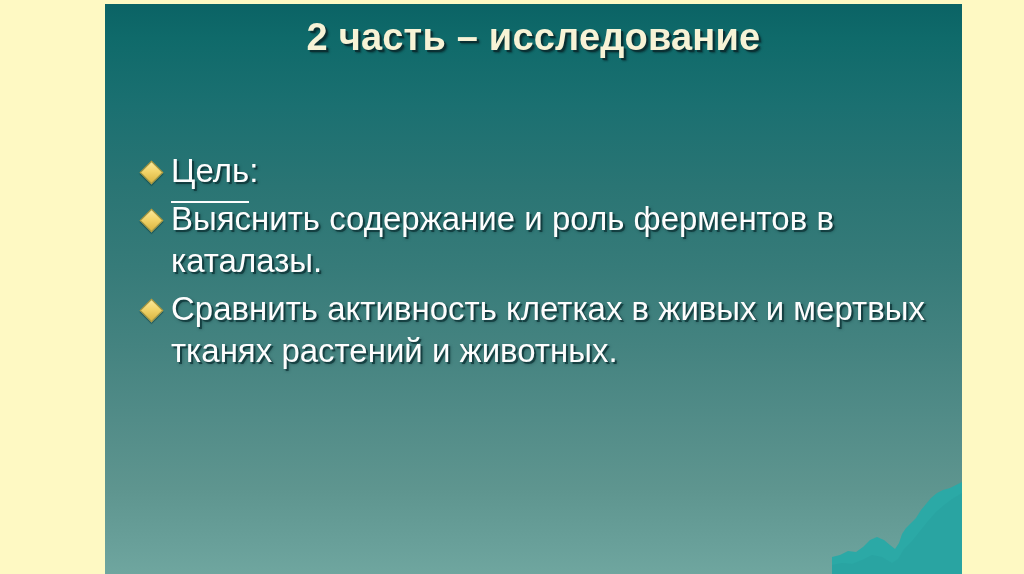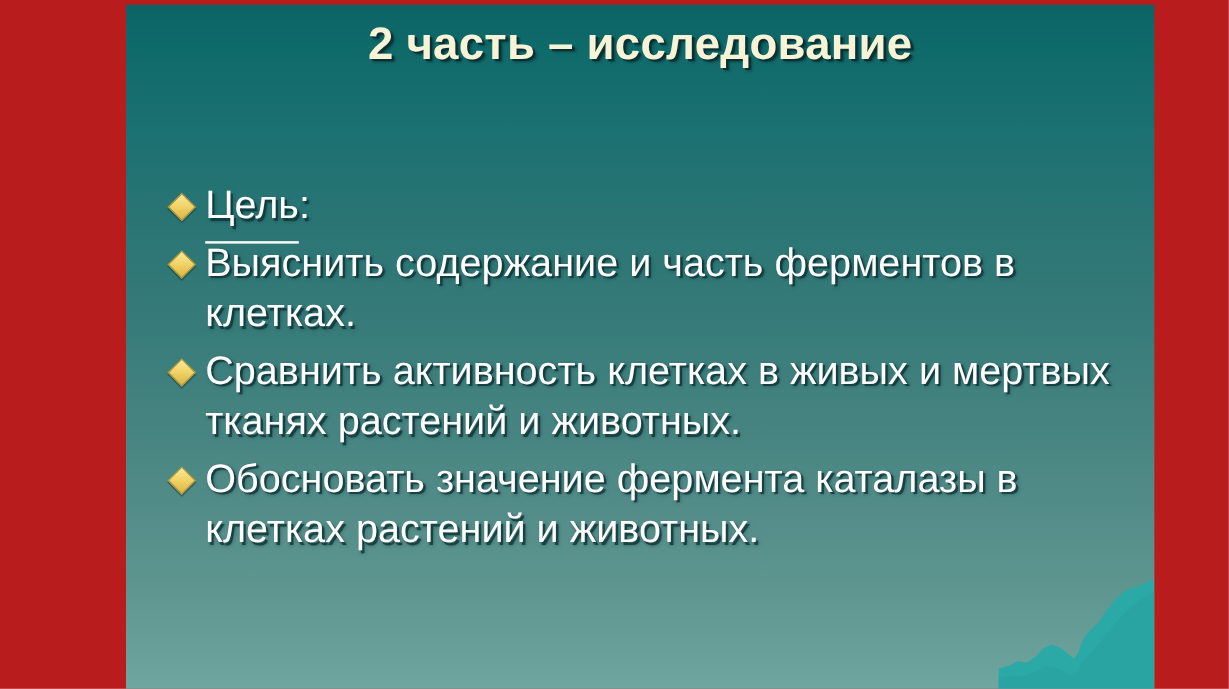--- a/index.html
+++ b/index.html
@@ -11,21 +11,21 @@
     width: 1024px;
     height: 574px;
     overflow: hidden;
     font-family: "Liberation Sans", sans-serif;
   }
 
   #stage {
     position: relative;
     width: 1024px;
     height: 574px;
-    background: #b91c1c;
+    background: #fef9c3;
   }
 
   
   #slide {
     position: absolute;
     left: 105px;
     top: 4px;
     width: 857px;
     height: 570px;
     overflow: hidden;
@@ -147,32 +147,26 @@
         <span class="bullet-marker">
           <span class="diamond"></span>
         </span>
         <span class="bullet-text"><span class="u">Цель</span><span>:</span></span>
       </div>
 
       <div class="bullet-row" id="row-item-1">
         <span class="bullet-marker">
           <span class="diamond"></span>
         </span>
-        <span class="bullet-text">Выяснить содержание и часть ферментов в клетках.</span>
+        <span class="bullet-text">Выяснить содержание и роль ферментов в каталазы.</span>
       </div>
 
       <div class="bullet-row" id="row-item-2">
         <span class="bullet-marker">
           <span class="diamond"></span>
         </span>
         <span class="bullet-text">Сравнить активность клетках в живых и мертвых тканях растений и животных.</span>
       </div>
 
-      <div class="bullet-row" id="row-item-3">
-        <span class="bullet-marker">
-          <span class="diamond"></span>
-        </span>
-        <span class="bullet-text">Обосновать значение фермента каталазы в клетках растений и животных.</span>
-      </div>
 
     </div>
   </div>
 </div>
 
 </body></html>

